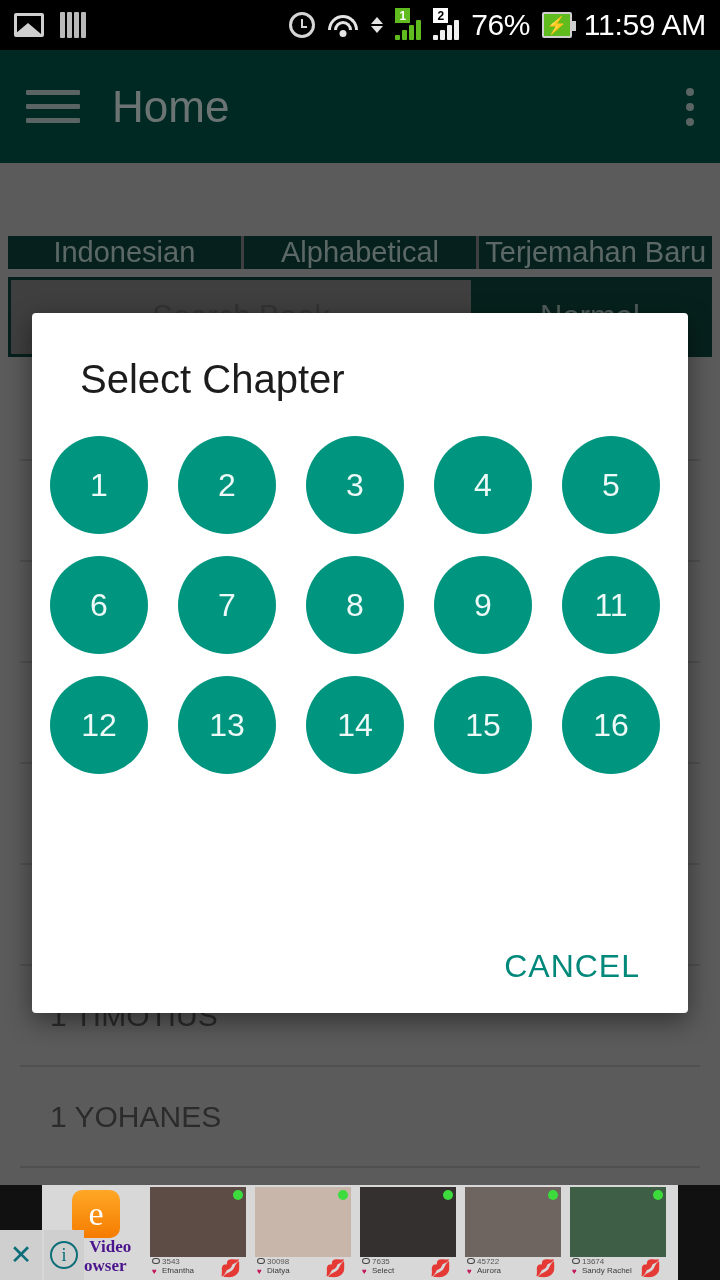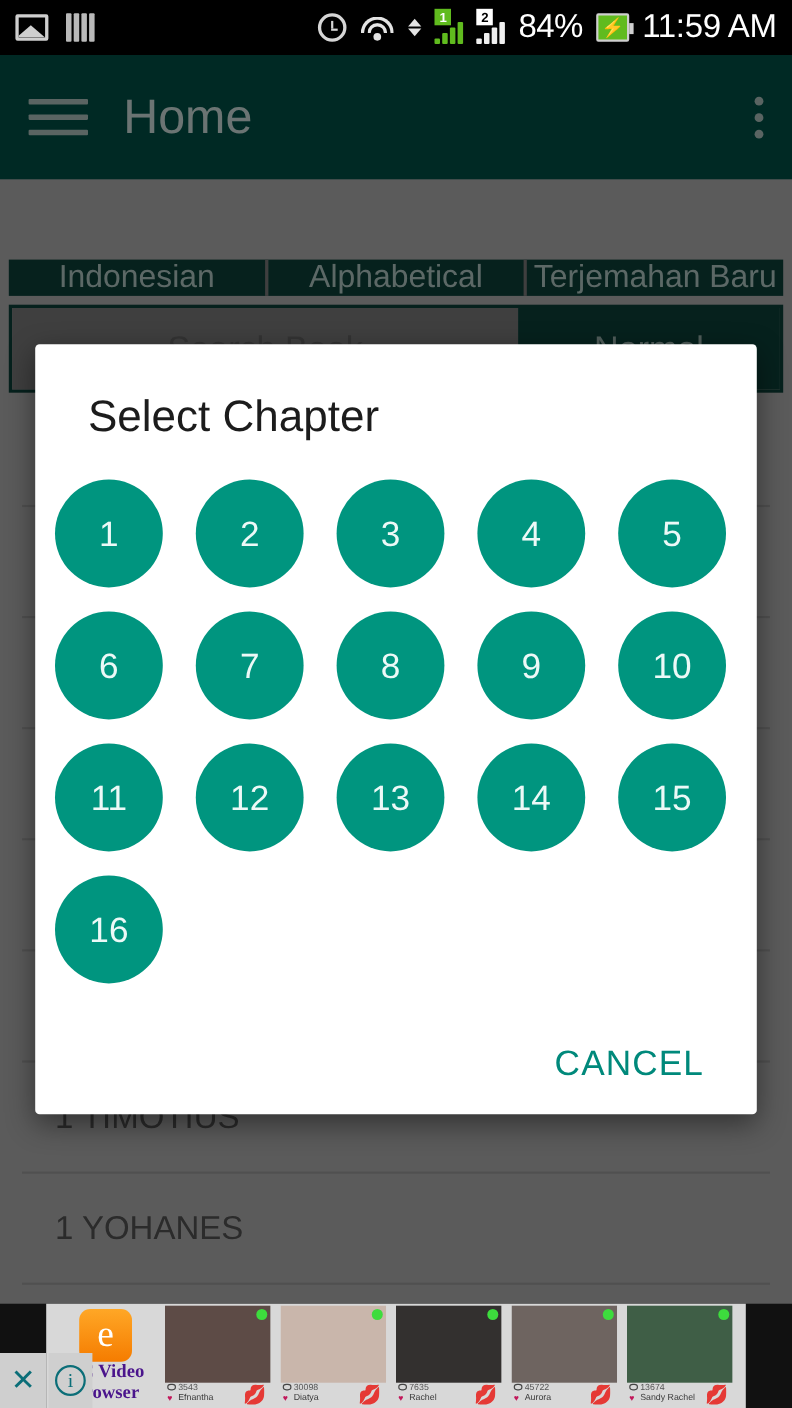--- a/index.html
+++ b/index.html
@@ -331,21 +331,21 @@
       </span>
       <span class="ic-sig white">
         <span class="num">2</span>
         <span class="bars">
             <i></i>
             <i></i>
             <i></i>
             <i></i>
           </span>
       </span>
-      <span class="sb-batt-pct">84%</span>
+      <span class="sb-batt-pct">76%</span>
       <span class="ic-battery">
           <span>⚡</span>
         </span>
       <span class="sb-time">11:59 AM</span>
     </div>
   </div>
 
   <div id="appbar">
     <div id="hamburger">
         <i></i>
@@ -389,21 +389,20 @@
     <div id="chapter-grid">
       <div class="chip">1</div>
       <div class="chip">2</div>
       <div class="chip">3</div>
       <div class="chip">4</div>
       <div class="chip">5</div>
       <div class="chip">6</div>
       <div class="chip">7</div>
       <div class="chip">8</div>
       <div class="chip">9</div>
-      <div class="chip">10</div>
       <div class="chip">11</div>
       <div class="chip">12</div>
       <div class="chip">13</div>
       <div class="chip">14</div>
       <div class="chip">15</div>
       <div class="chip">16</div>
     </div>
     <div id="dialog-actions">
       <button id="cancel-btn">CANCEL</button>
     </div>
@@ -444,21 +443,21 @@
       </div>
 
       <div class="ad-card">
         <div class="ad-photo" style="background:#33302f">
             <span class="dot"></span>
           </div>
         <div class="ad-meta">
           <span class="ad-eye"></span>
           <span class="ad-heart">♥</span>
           <span class="views">7635</span>
-          <span class="nm">Rachel</span>
+          <span class="nm">Select</span>
           <span class="ad-lips">💋</span>
         </div>
       </div>
 
       <div class="ad-card">
         <div class="ad-photo" style="background:#6e6460">
             <span class="dot"></span>
           </div>
         <div class="ad-meta">
           <span class="ad-eye"></span>

